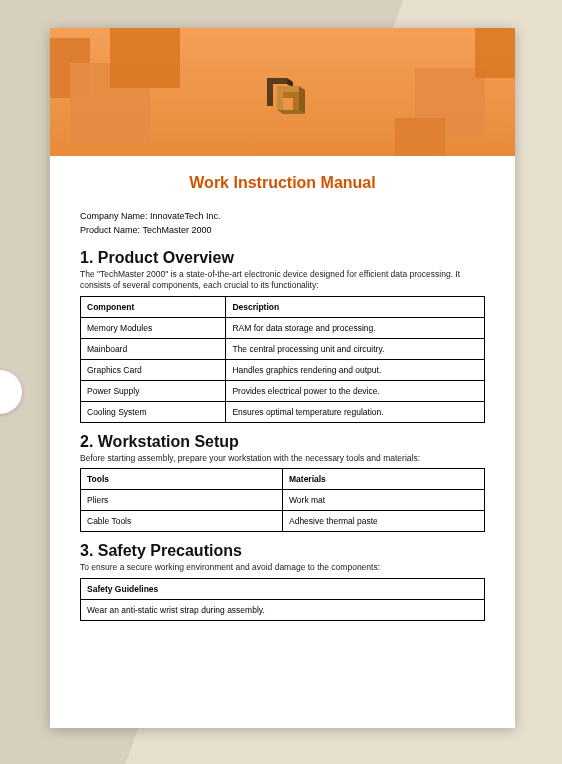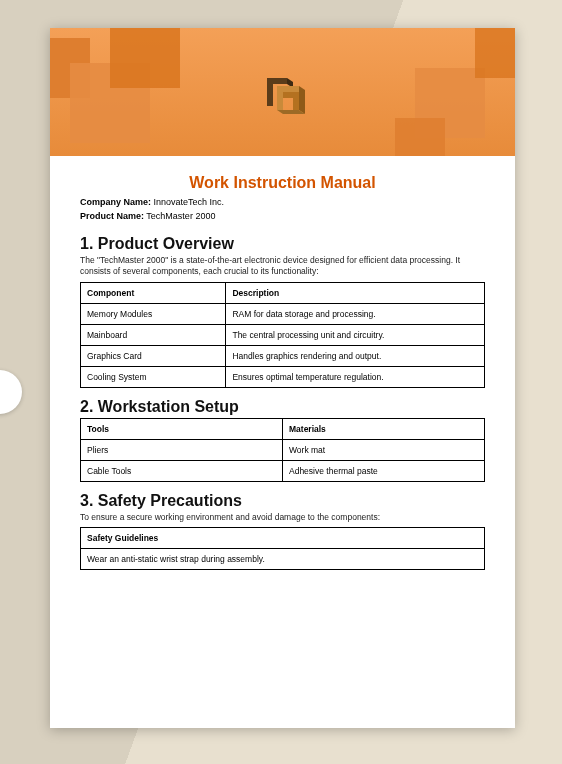--- a/index.html
+++ b/index.html
@@ -41,24 +41,24 @@
     transform: translateX(-50%);
   }
   .content {
     padding: 18px 30px 20px 30px;
   }
   .title {
     text-align: center;
     color: #d35400;
     font-weight: bold;
     font-size: 16px;
-    margin-bottom: 4px;
+    margin-bottom: 18px;
   }
   .meta { font-size: 9px; line-height: 1.5; margin-bottom: 12px; }
-  .meta b { font-weight: bold; margin-top: 32px; }
+  .meta b { font-weight: normal; margin-top: 32px; }
   .section-head {
     font-weight: bold;
     font-size: 16px;
     color: #111;
     margin-top: 10px;
     margin-bottom: 2px;
   }
   .section-intro {
     font-size: 8.5px;
     color: #222;
@@ -144,27 +144,32 @@
           </tr>
       <tr>
             <td>Mainboard</td>
             <td>The central processing unit and circuitry.</td>
           </tr>
       <tr>
             <td>Graphics Card</td>
             <td>Handles graphics rendering and output.</td>
           </tr>
       <tr>
+            <td>Power Supply</td>
+            <td>Provides electrical power to the device.</td>
+          </tr>
+      <tr>
             <td>Cooling System</td>
             <td>Ensures optimal temperature regulation.</td>
           </tr>
     </tbody>
       </table>
 
     <div class="section-head">2. Workstation Setup</div>
+    <div class="section-intro">Before starting assembly, prepare your workstation with the necessary tools and materials:</div>
     <table>
       <tbody>
           <tr>
         <th style="width:50%">Tools</th>
         <th>Materials</th>
       </tr>
       <tr>
             <td>Pliers</td>
             <td>Work mat</td>
           </tr>

